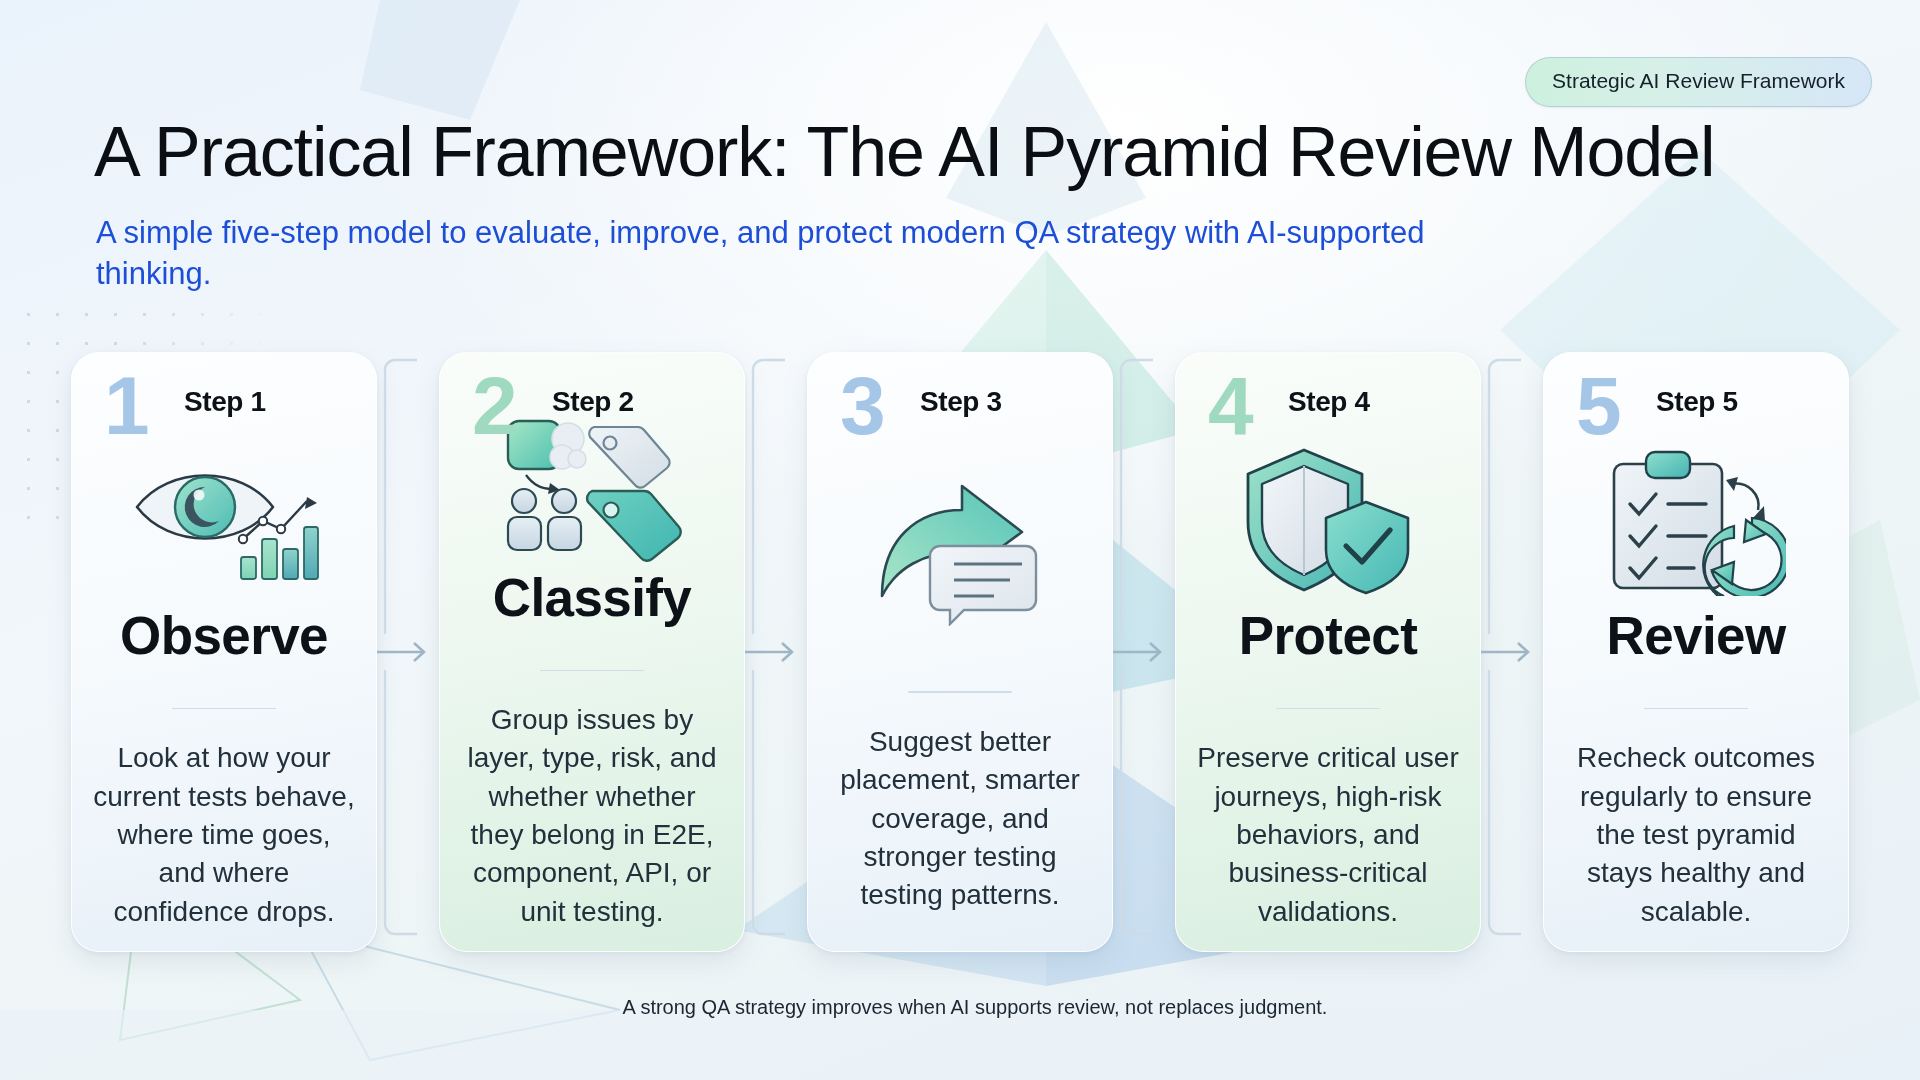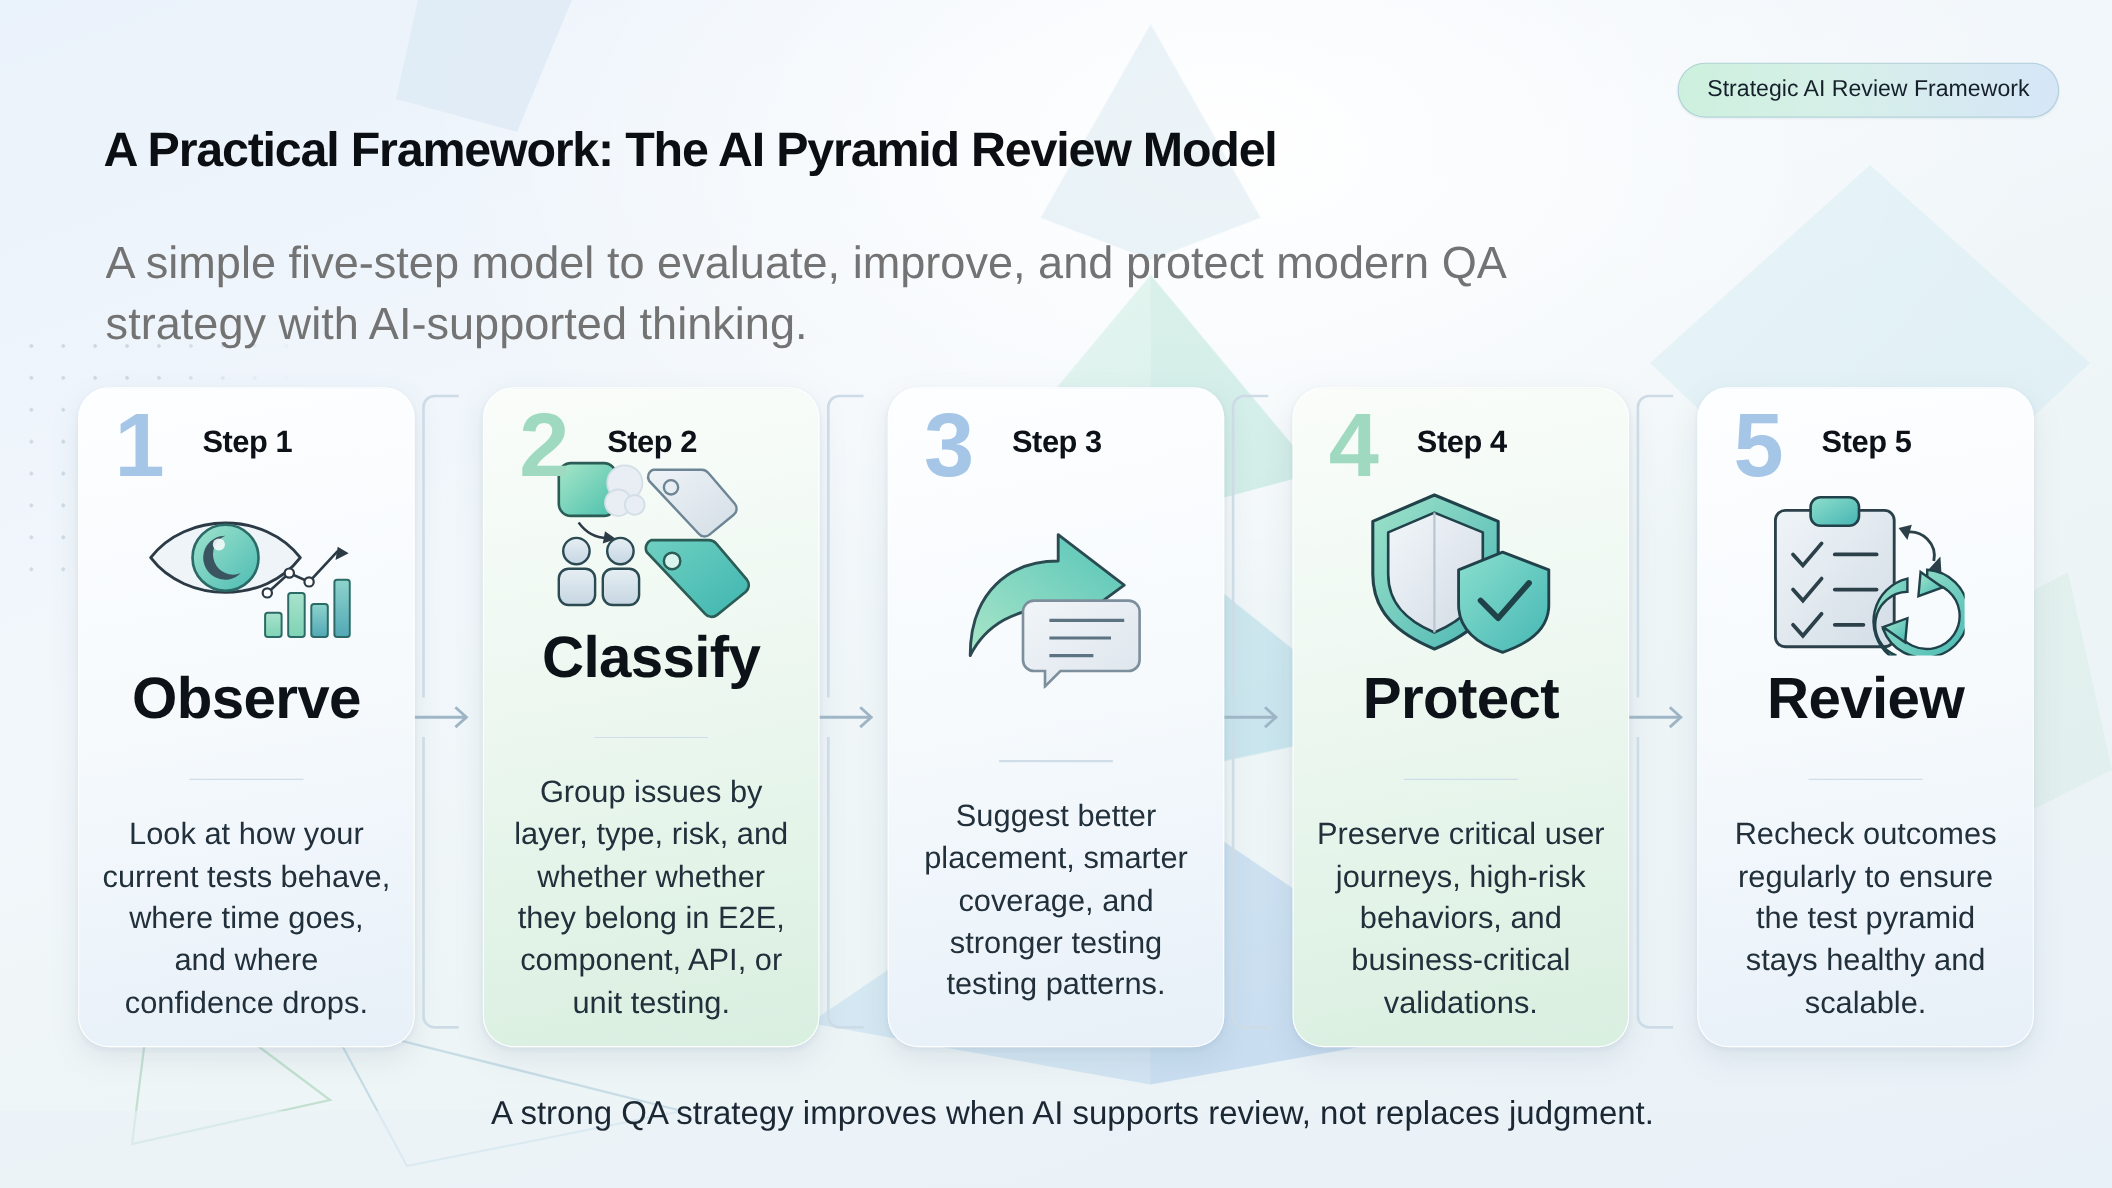--- a/index.html
+++ b/index.html
@@ -36,26 +36,26 @@
     padding:11px 26px 13px;
     border-radius:999px;
     font-size:21px; color:#16202b; white-space:nowrap;
     background:linear-gradient(95deg,#cdf0dd 0%,#d6f0e8 38%,#d6e6f7 100%);
     border:1px solid rgba(150,185,200,.55);
     box-shadow:0 1px 2px rgba(90,120,140,.12);
   }
 
   .title {
     position:absolute; left:94px; top:112px;
-    font-size:44px; font-weight:bold; letter-spacing:-1.1px;
+    font-size:70px; font-weight:normal; letter-spacing:-1.1px;
     color:#0b0f14; white-space:nowrap;
   }
   .subtitle {
     position:absolute; left:96px; top:212px; width:1420px;
-    font-size:41px; line-height:1.33; color:#737373;
+    font-size:31px; line-height:1.33; color:#1d4ed8;
   }
 
   
   .row {
     position:absolute; left:0; right:0; top:352px; height:600px;
     display:flex; align-items:stretch; justify-content:center;
   }
   .card {
     position:relative;
     width:306px; height:600px;
@@ -101,21 +101,21 @@
     font-size:28px; line-height:1.37; color:#22303b;
     text-align:center;
   }
 
   
   .gap { width:62px; position:relative; flex:0 0 62px; }
   .gap svg { position:absolute; left:0; top:0; }
 
   .footer {
     position:absolute; left:0; right:0; top:996px;
-    text-align:center; font-size:30px; color:#1b2733;margin-left:30px;
+    text-align:center; font-size:20px; color:#1b2733;margin-left:30px;
   }
 </style>
 </head>
 <body>
 
 <div class="bg">
   <div class="bg-base"></div>
 
   <svg class="bg-svg" viewBox="0 0 1920 1080">
     <defs>

